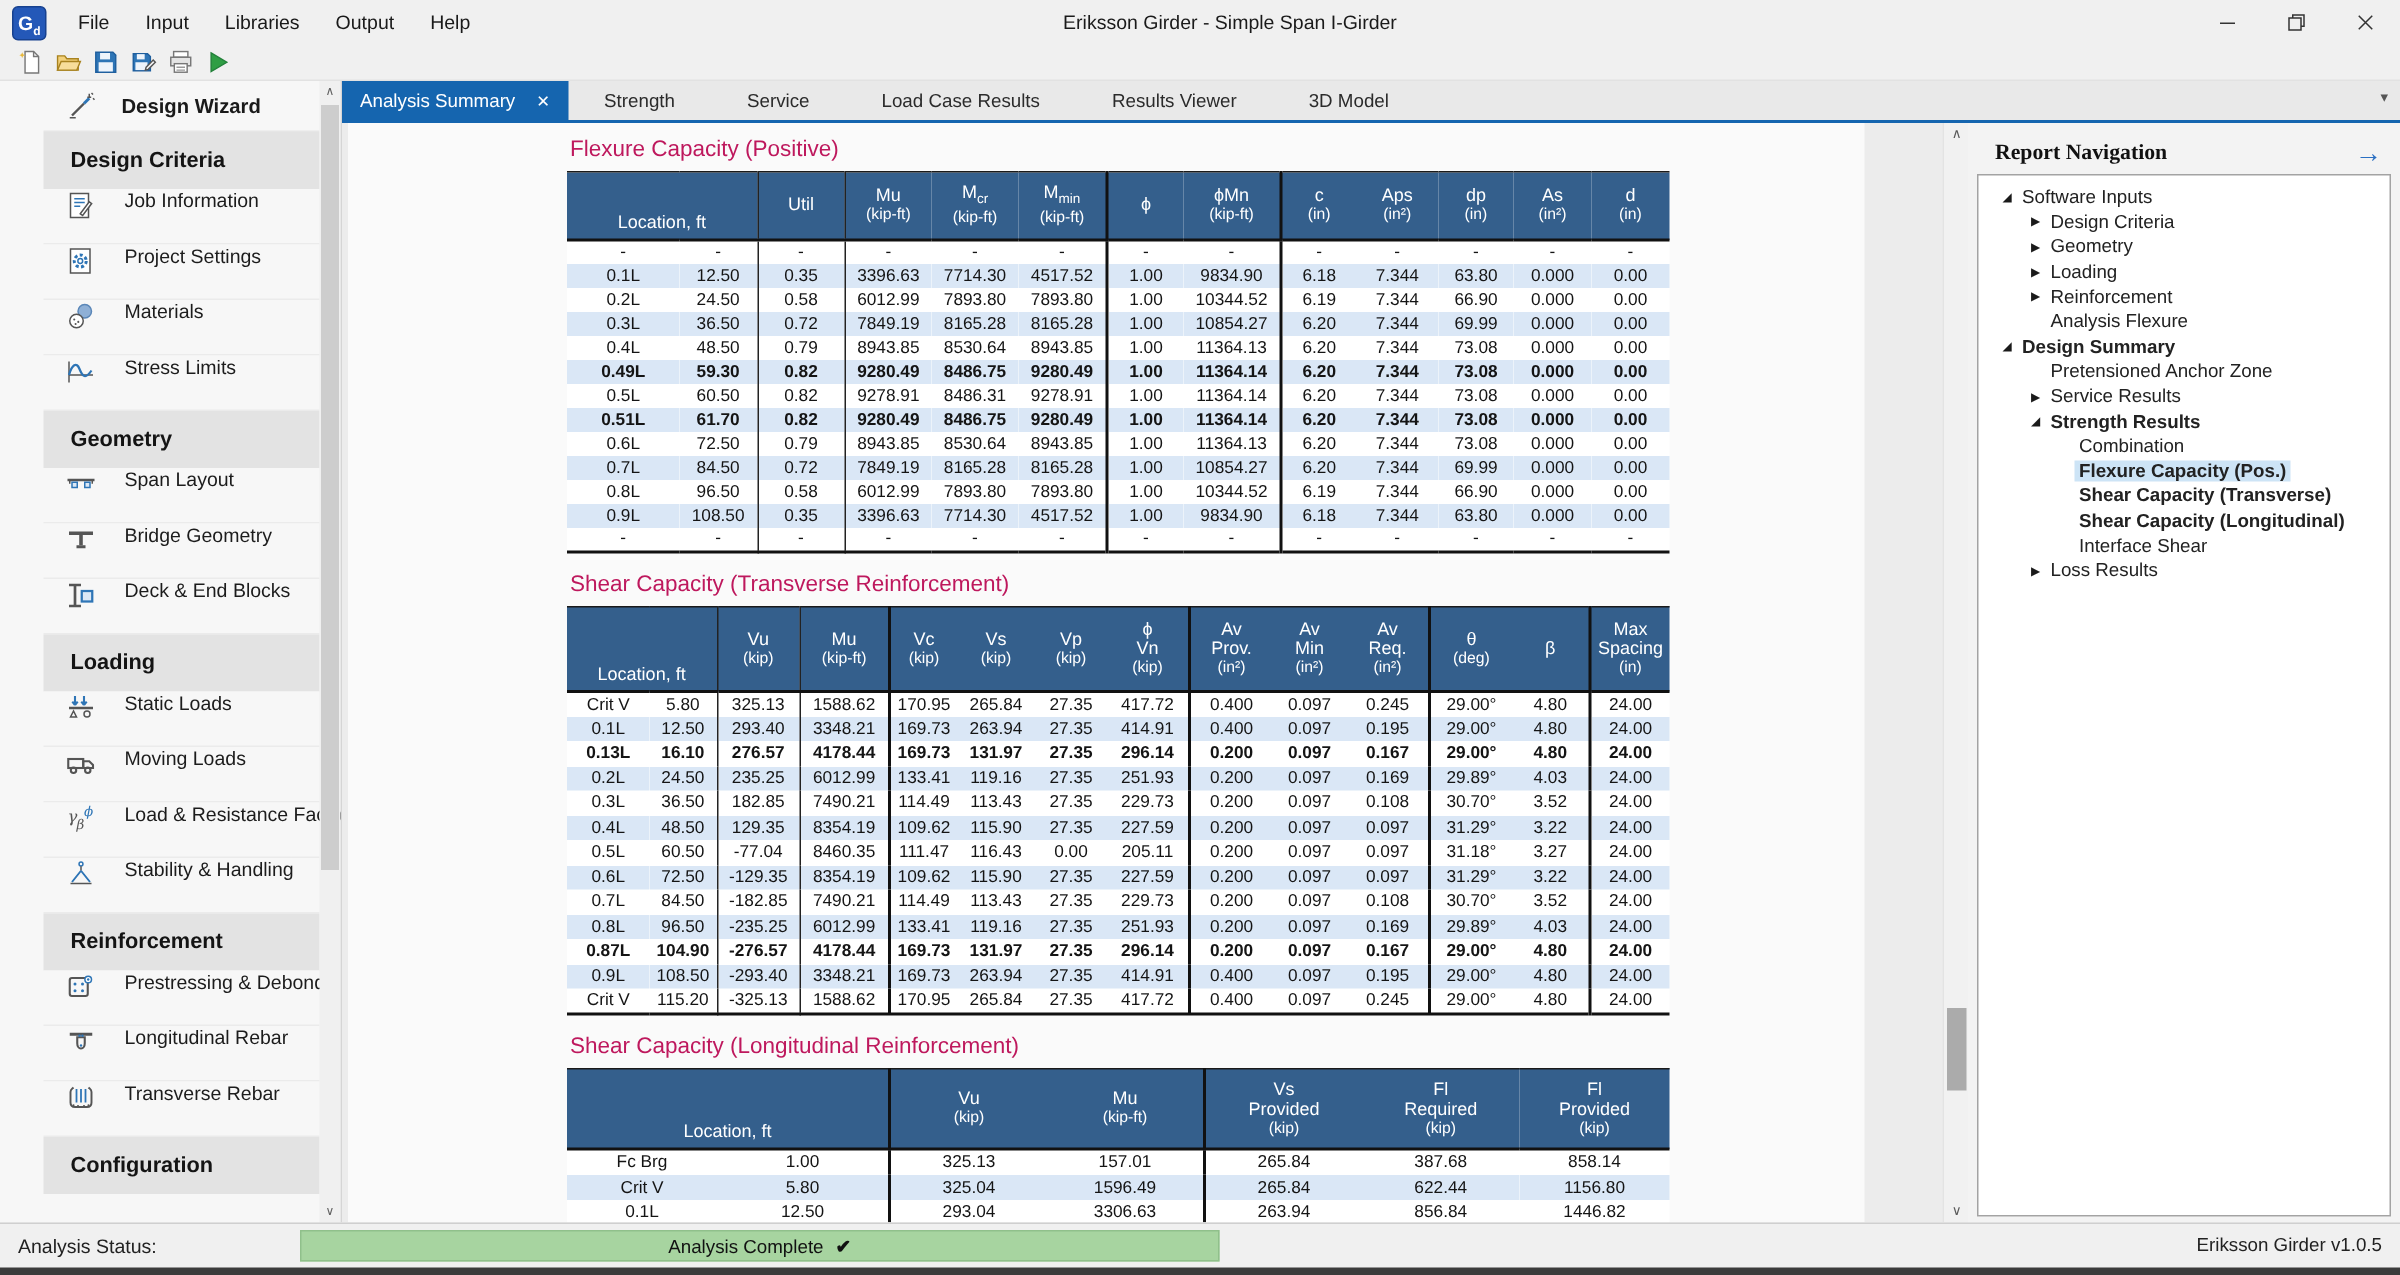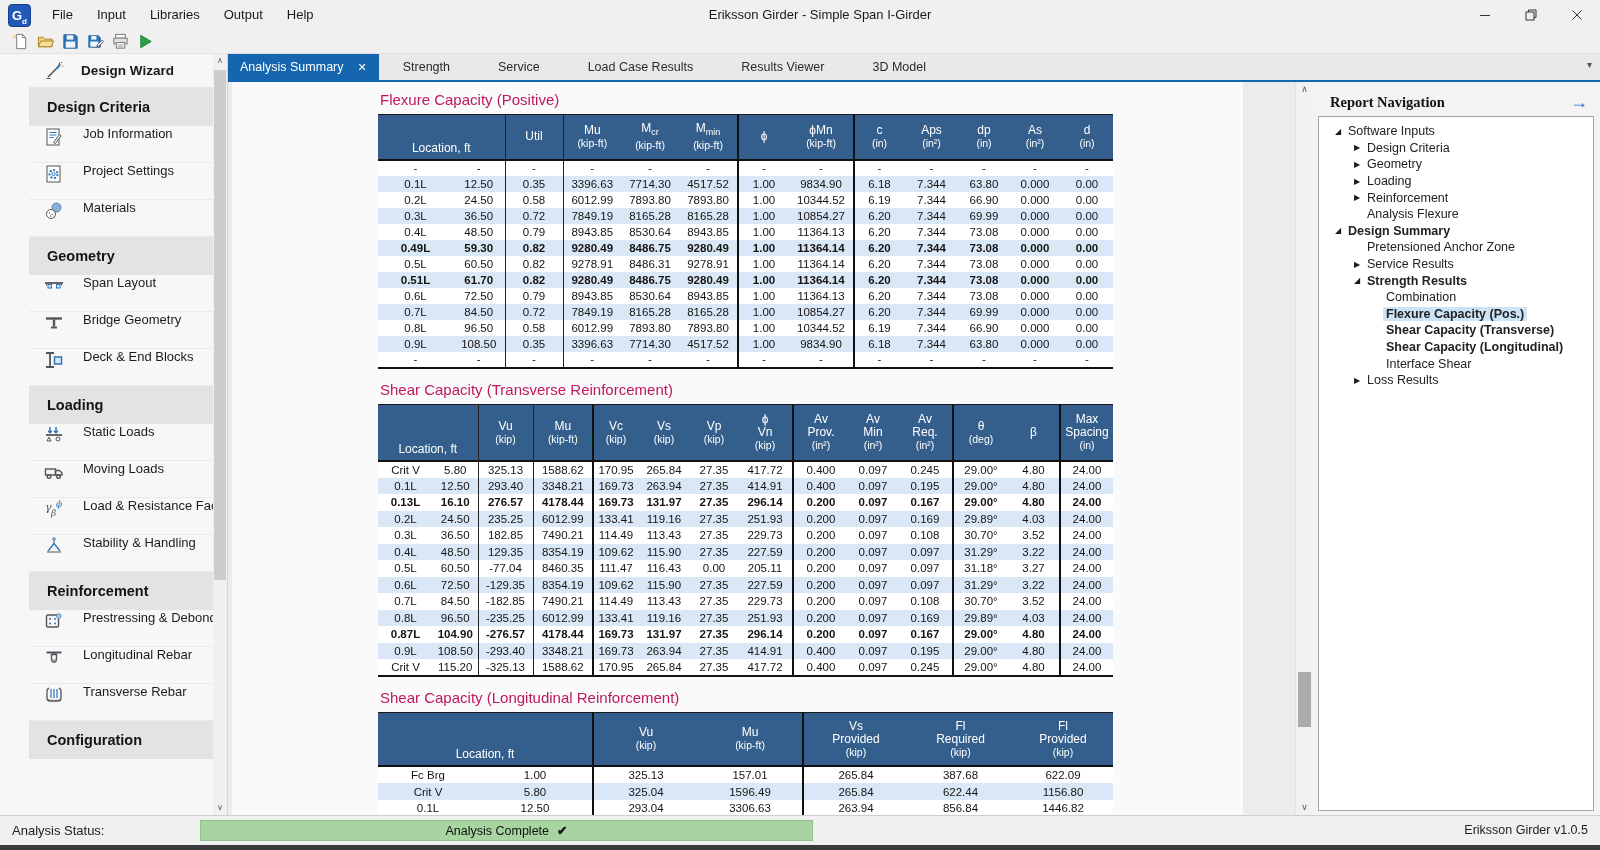--- a/index.html
+++ b/index.html
@@ -220,20 +220,30 @@
           <svg viewBox="0 0 22 22">
             <circle cx="13.5" cy="7.5" r="4.5" fill="#8fb0d6" stroke="#5b87b8"></circle>
             <circle cx="8" cy="14" r="4.5" fill="#fff" stroke="#555"></circle>
             <circle cx="6.5" cy="13" r=".7" fill="#555"></circle>
             <circle cx="9.2" cy="14.6" r=".7" fill="#555"></circle>
             <circle cx="7.4" cy="16" r=".7" fill="#555"></circle>
           </svg>
         </span>
         <span class="sb-label">Materials</span>
       </div>
+      <div class="sb-item">
+        <span class="sb-icon">
+          <svg viewBox="0 0 22 22">
+            <path d="M3 4v14" stroke="#555"></path>
+            <path d="M3 13h16" stroke="#555"></path>
+            <path d="M3 13c2-7 5-9 7-4s4 7 8 1" fill="none" stroke="#2e75b6" stroke-width="1.5"></path>
+          </svg>
+        </span>
+        <span class="sb-label">Stress Limits</span>
+      </div>
       <div class="sb-section">Geometry</div>
       <div class="sb-item">
         <span class="sb-icon">
           <svg viewBox="0 0 22 22">
             <path d="M2 8h18" stroke="#555" stroke-width="1.8"></path>
             <rect x="5" y="9.5" width="3.5" height="3.5" fill="#dbe8f6" stroke="#2e75b6"></rect>
             <rect x="13.5" y="9.5" width="3.5" height="3.5" fill="#dbe8f6" stroke="#2e75b6"></rect>
             <path d="M3.5 8v2.5M18.5 8v2.5" stroke="#555"></path>
           </svg>
         </span>
@@ -974,21 +984,21 @@
               </tr>
             </thead>
             <tbody>
               <tr>
                 <td class="c">Fc Brg</td>
                 <td class="c b-thick">1.00</td>
                 <td class="c">325.13</td>
                 <td class="c b-thick">157.01</td>
                 <td class="c">265.84</td>
                 <td class="c">387.68</td>
-                <td class="c">622.09</td>
+                <td class="c">858.14</td>
               </tr>
               <tr class="alt">
                 <td class="c">Crit V</td>
                 <td class="c b-thick">5.80</td>
                 <td class="c">325.04</td>
                 <td class="c b-thick">1596.49</td>
                 <td class="c">265.84</td>
                 <td class="c">622.44</td>
                 <td class="c">1156.80</td>
               </tr>

